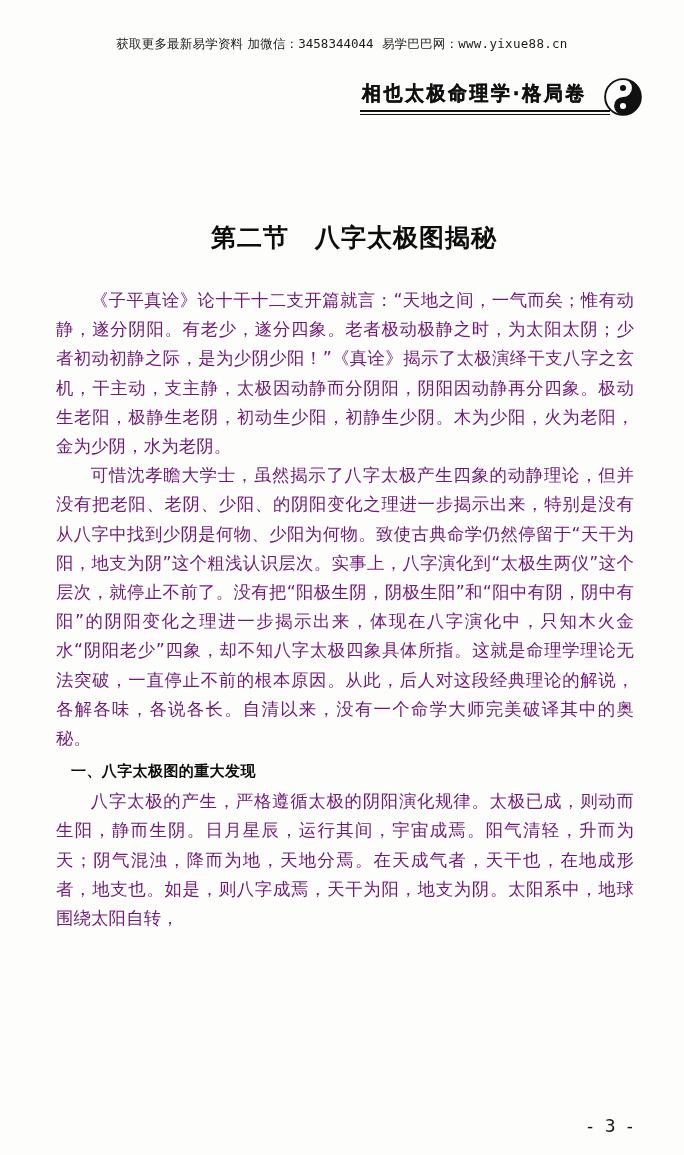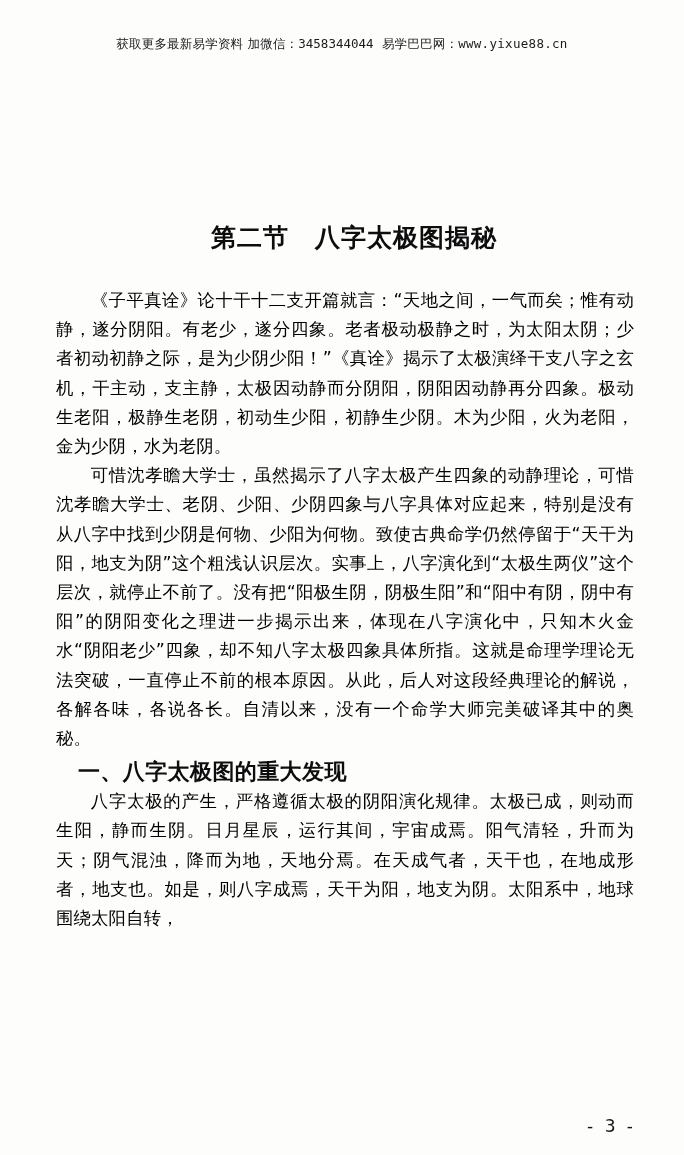--- a/index.html
+++ b/index.html
@@ -108,30 +108,30 @@
     position: absolute;
     top: 286px;
     left: 56px;
     width: 578px;
   }
   p.para {
     margin: 0 0 0 0;
     text-indent: 2em;
     font-size: 17.4px;
     line-height: 29.2px;
-    color: #000000;
+    color: #701a75;
     text-align: justify;
     text-justify: inter-ideograph;
     letter-spacing: 0.15px;
     font-family: "DejaVu Sans", sans-serif;
   }
   h2.subhead {
     margin: 3px 0 0 0;
     text-indent: 1em;
-    font-size: 22px;
+    font-size: 15px;
     line-height: 31px;
     font-weight: bold;
     color: #0d0d0d;
     letter-spacing: 0.4px;
     font-family: "DejaVu Sans", sans-serif;
   }
 
   
   .folio {
     position: absolute;
@@ -146,25 +146,38 @@
 </style>
 </head>
 <body>
 
 <div class="page">
 
   <div class="watermark">
     <span class="wm-cn">获取更多最新易学资料 加微信：</span><span class="wm-num">3458344044</span>&nbsp;&nbsp;<span class="wm-cn">易学巴巴网：</span><span class="wm-url">www.yixue88.cn</span>
   </div>
 
+  <div class="banner">
+    <div class="banner-title">相也太极命理学·格局卷</div>
+    <div class="banner-rule-wrap">
+      <div class="banner-rule-thick"></div>
+      <div class="banner-rule-thin"></div>
+    </div>
+    <svg class="taiji" viewBox="0 0 100 100">
+      <circle cx="50" cy="50" r="47" fill="#ffffff" stroke="#111111" stroke-width="5"></circle>
+      <path d="M50 3 A47 47 0 0 1 50 97 A23.5 23.5 0 0 1 50 50 A23.5 23.5 0 0 0 50 3 Z" fill="#111111"></path>
+      <circle cx="50" cy="26.5" r="8" fill="#111111"></circle>
+      <circle cx="50" cy="73.5" r="8" fill="#ffffff"></circle>
+    </svg>
+  </div>
 
   <h1 class="section-title">第二节　八字太极图揭秘</h1>
 
   <div class="body-text">
     <p class="para">《子平真诠》论十干十二支开篇就言：“天地之间，一气而矣；惟有动静，遂分阴阳。有老少，遂分四象。老者极动极静之时，为太阳太阴；少者初动初静之际，是为少阴少阳！”《真诠》揭示了太极演绎干支八字之玄机，干主动，支主静，太极因动静而分阴阳，阴阳因动静再分四象。极动生老阳，极静生老阴，初动生少阳，初静生少阴。木为少阳，火为老阳，金为少阴，水为老阴。</p>
-    <p class="para">可惜沈孝瞻大学士，虽然揭示了八字太极产生四象的动静理论，可惜沈孝瞻大学士、老阴、少阳、少阴四象与八字具体对应起来，特别是没有从八字中找到少阴是何物、少阳为何物。致使古典命学仍然停留于“天干为阳，地支为阴”这个粗浅认识层次。实事上，八字演化到“太极生两仪”这个层次，就停止不前了。没有把“阳极生阴，阴极生阳”和“阳中有阴，阴中有阳”的阴阳变化之理进一步揭示出来，体现在八字演化中，只知木火金水“阴阳老少”四象，却不知八字太极四象具体所指。这就是命理学理论无法突破，一直停止不前的根本原因。从此，后人对这段经典理论的解说，各解各味，各说各长。自清以来，没有一个命学大师完美破译其中的奥秘。</p>
+    <p class="para">可惜沈孝瞻大学士，虽然揭示了八字太极产生四象的动静理论，但并没有把老阳、老阴、少阳、的阴阳变化之理进一步揭示出来，特别是没有从八字中找到少阴是何物、少阳为何物。致使古典命学仍然停留于“天干为阳，地支为阴”这个粗浅认识层次。实事上，八字演化到“太极生两仪”这个层次，就停止不前了。没有把“阳极生阴，阴极生阳”和“阳中有阴，阴中有阳”的阴阳变化之理进一步揭示出来，体现在八字演化中，只知木火金水“阴阳老少”四象，却不知八字太极四象具体所指。这就是命理学理论无法突破，一直停止不前的根本原因。从此，后人对这段经典理论的解说，各解各味，各说各长。自清以来，没有一个命学大师完美破译其中的奥秘。</p>
     <h2 class="subhead">一、八字太极图的重大发现</h2>
     <p class="para">八字太极的产生，严格遵循太极的阴阳演化规律。太极已成，则动而生阳，静而生阴。日月星辰，运行其间，宇宙成焉。阳气清轻，升而为天；阴气混浊，降而为地，天地分焉。在天成气者，天干也，在地成形者，地支也。如是，则八字成焉，天干为阳，地支为阴。太阳系中，地球围绕太阳自转，</p>
   </div>
 
   <div class="folio">- 3 -</div>
 
 </div>
 
 </body></html>

